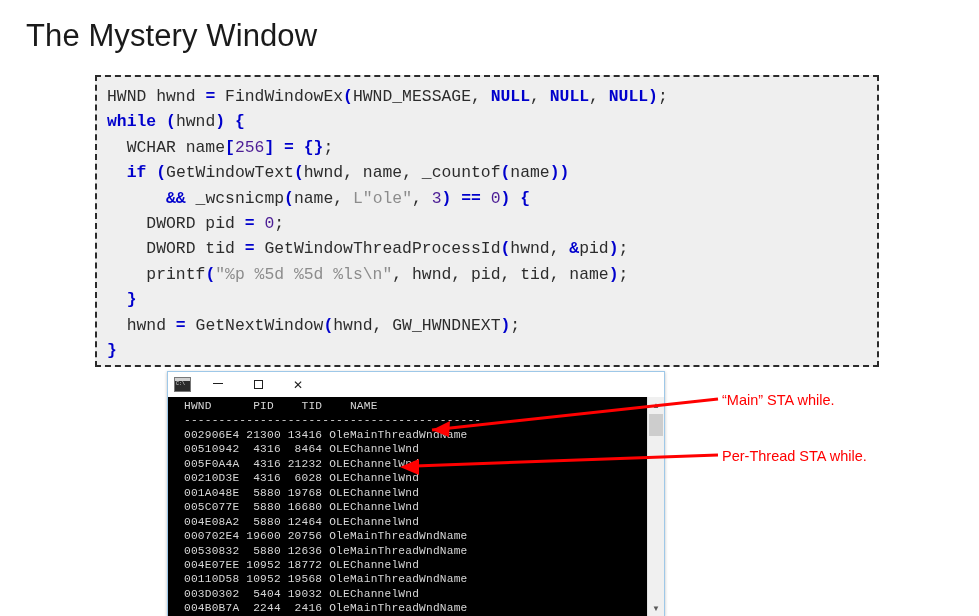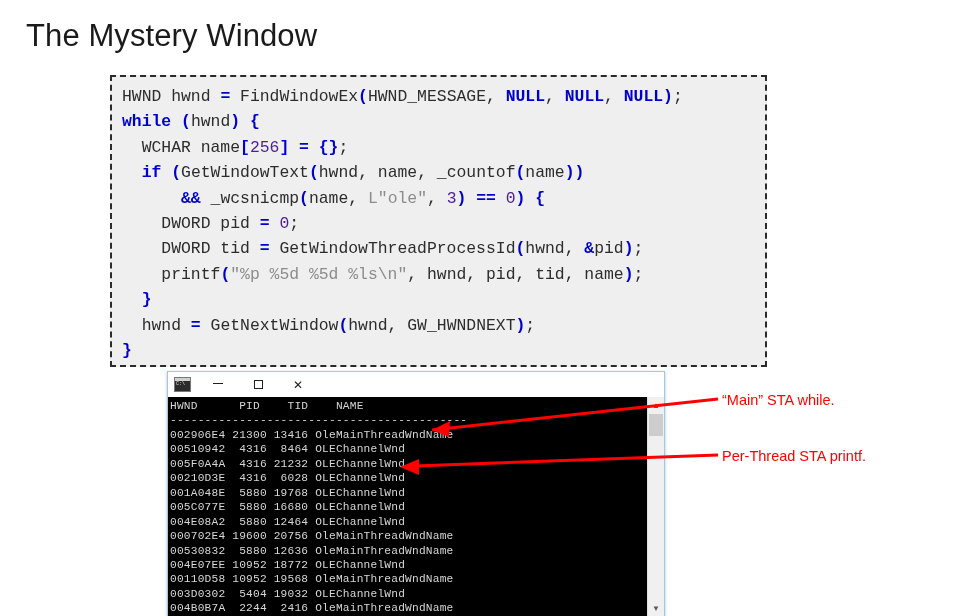--- a/index.html
+++ b/index.html
@@ -23,23 +23,23 @@
     font-size: 31px;
     font-weight: 400;
     color: #1a1a1a;
     letter-spacing: 0.1px;
     white-space: nowrap;
   }
 
   
   #code-block {
     position: absolute;
-    left: 110px;
+    left: 95px;
     top: 75px;
-    width: 657px;
+    width: 784px;
     height: 292px;
     box-sizing: border-box;
     background: #efefef;
     border: 2px dashed #2b2b2b;
     padding: 7px 0 0 10px;
     font-family: "Liberation Mono", "DejaVu Sans Mono", monospace;
     font-size: 16.4px;
     line-height: 25.4px;
     color: #2c2c2c;
     white-space: pre;
@@ -129,21 +129,21 @@
     background: #000000;
     display: flex;
   }
   #console-text {
     flex: 1 1 auto;
     color: #d6d6d6;
     font-family: "Liberation Mono", "DejaVu Sans Mono", monospace;
     font-size: 11.2px;
     line-height: 14.45px;
     white-space: pre;
-    padding: 2px 0 0 2px;
+    padding: 2px 0 0 16px;
     overflow: hidden;
     letter-spacing: 0.2px;
   }
   #console-text .row { display: block; white-space: pre; }
 
   
   #console-scrollbar {
     width: 16px;
     flex: 0 0 auto;
     background: #f0f0f0;
@@ -218,13 +218,13 @@
 
 <svg id="annot-svg">
   <line x1="718" y1="399" x2="432" y2="430" stroke="#ff0000" stroke-width="3"></line>
   <polygon points="432,430 450,421 449,437" fill="#ff0000"></polygon>
   <line x1="718" y1="455" x2="415" y2="466" stroke="#ff0000" stroke-width="3"></line>
   <polygon points="400,467 419,459 419,475" fill="#ff0000"></polygon>
 </svg>
 
 <div class="annot-label" id="annot-main-label">“Main” STA while.</div>
 
-<div class="annot-label" id="annot-thread-label">Per-Thread STA printf.</div>
+<div class="annot-label" id="annot-thread-label">Per-Thread STA while.</div>
 
 </body></html>

